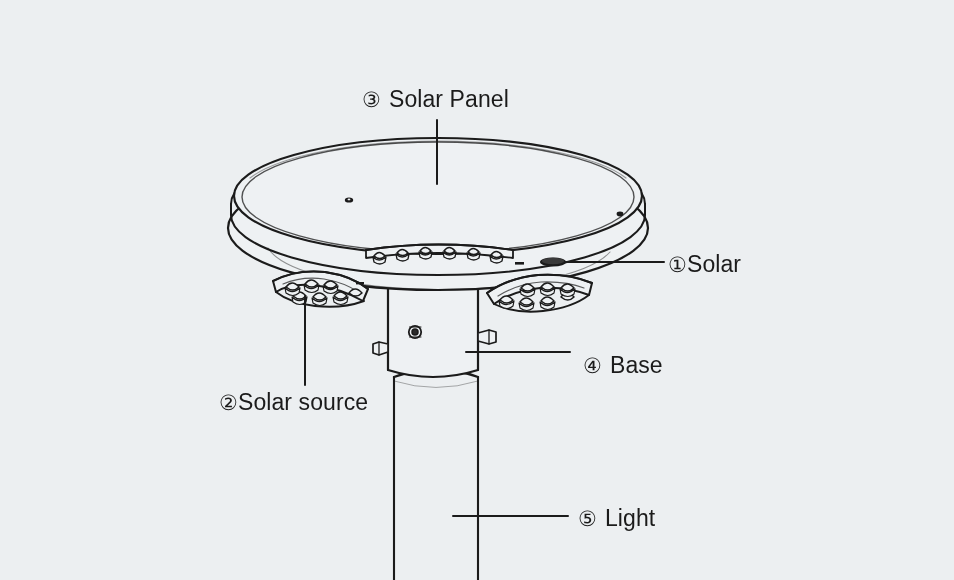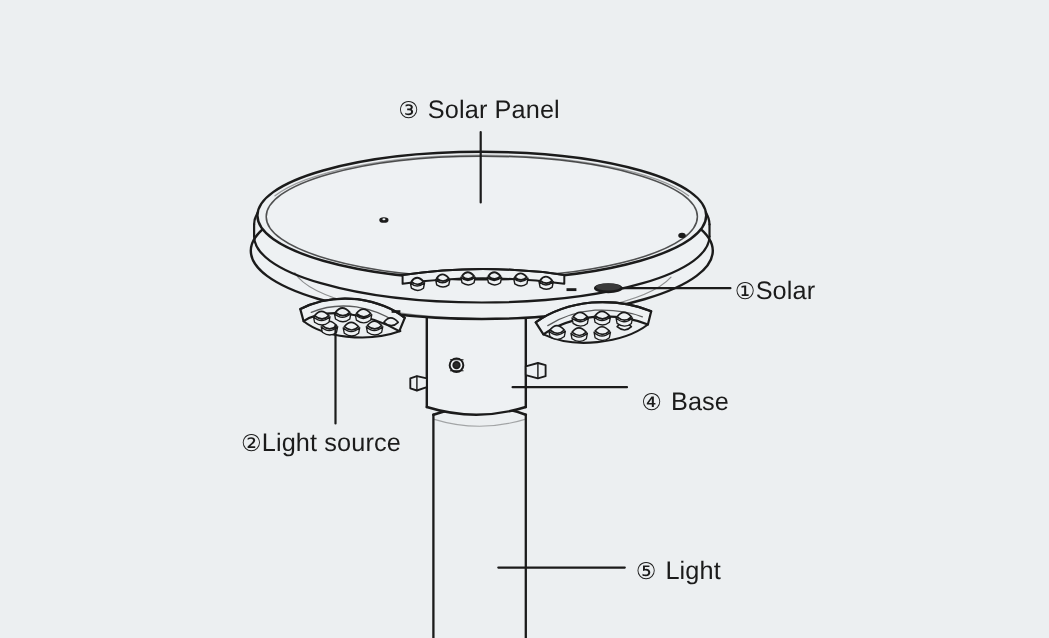--- a/index.html
+++ b/index.html
@@ -239,21 +239,21 @@
 
   <div class="label gap-wide" style="left:362px; top:88px;">
     <span class="num">③</span><span class="txt">Solar Panel</span>
   </div>
 
   <div class="label gap-none" style="left:668px; top:253px;">
     <span class="num">①</span><span class="txt">Solar</span>
   </div>
 
   <div class="label gap-none" style="left:219px; top:391px;">
-    <span class="num">②</span><span class="txt">Light source</span>
+    <span class="num">②</span><span class="txt">Solar source</span>
   </div>
 
   <div class="label gap-wide" style="left:583px; top:343px;margin-top:11px;">
     <span class="num">④</span><span class="txt">Base</span>
   </div>
 
   <div class="label gap-wide" style="left:578px; top:507px;">
     <span class="num">⑤</span><span class="txt">Light</span>
   </div>
 

